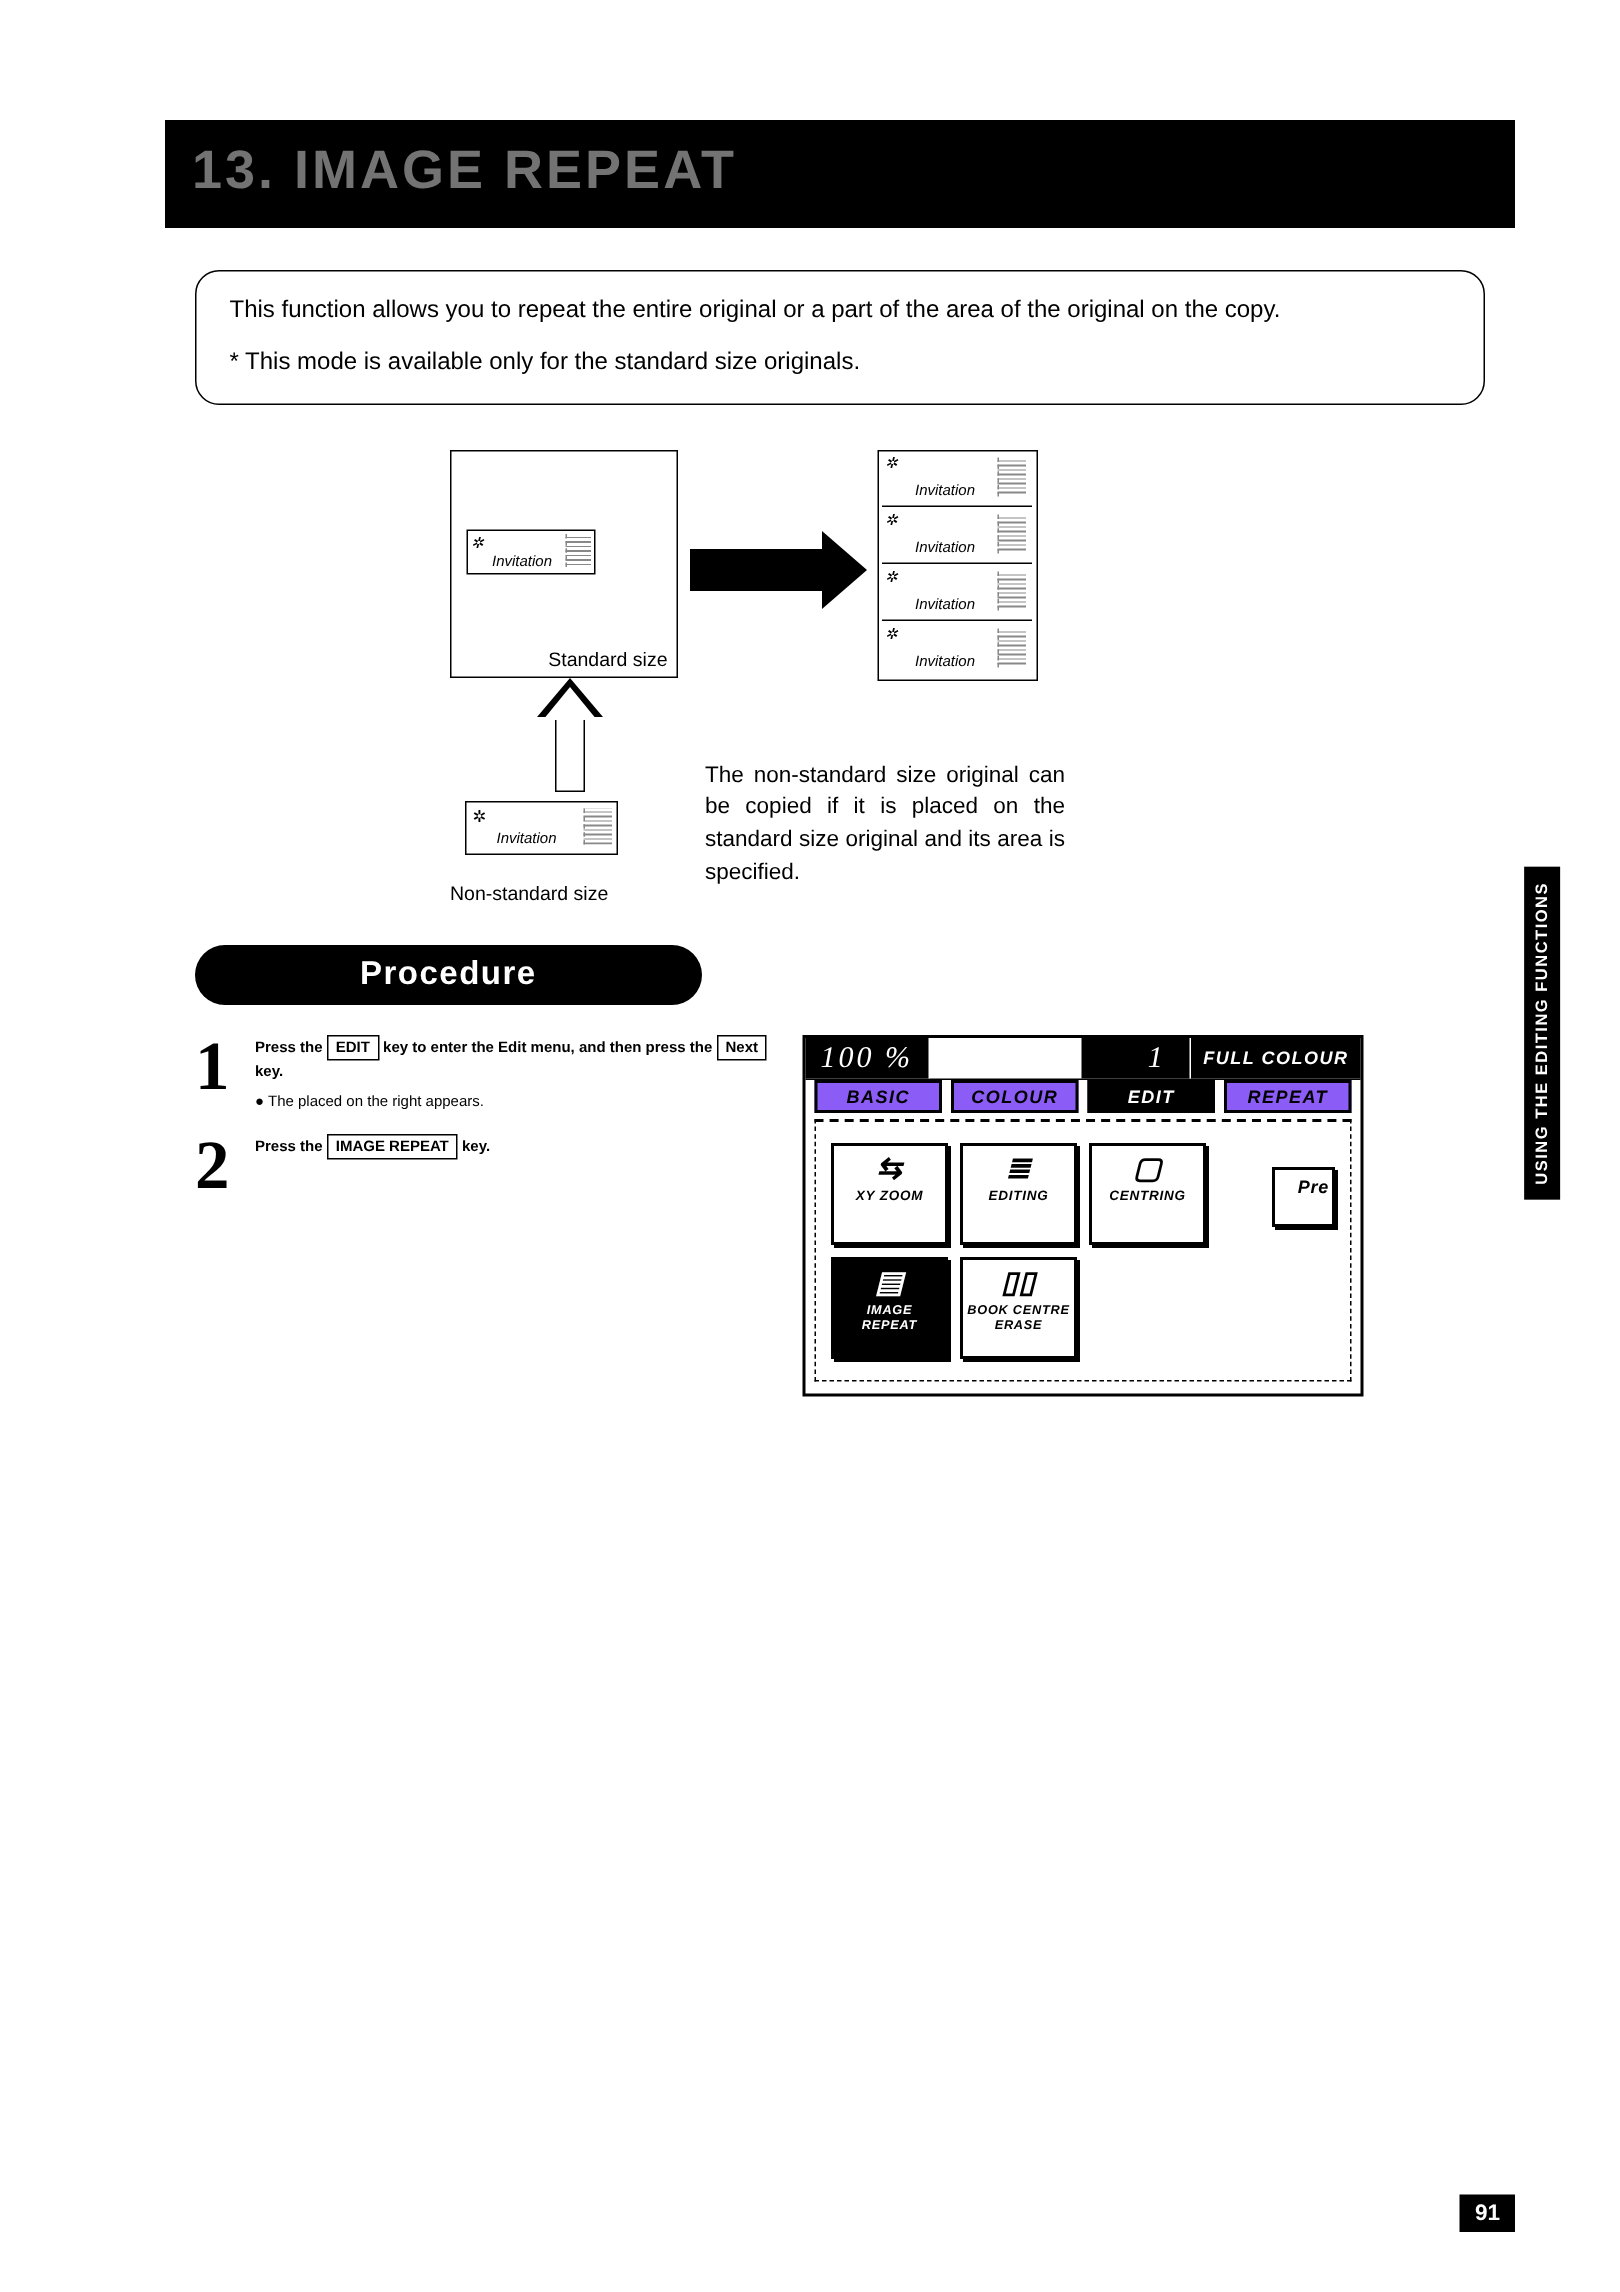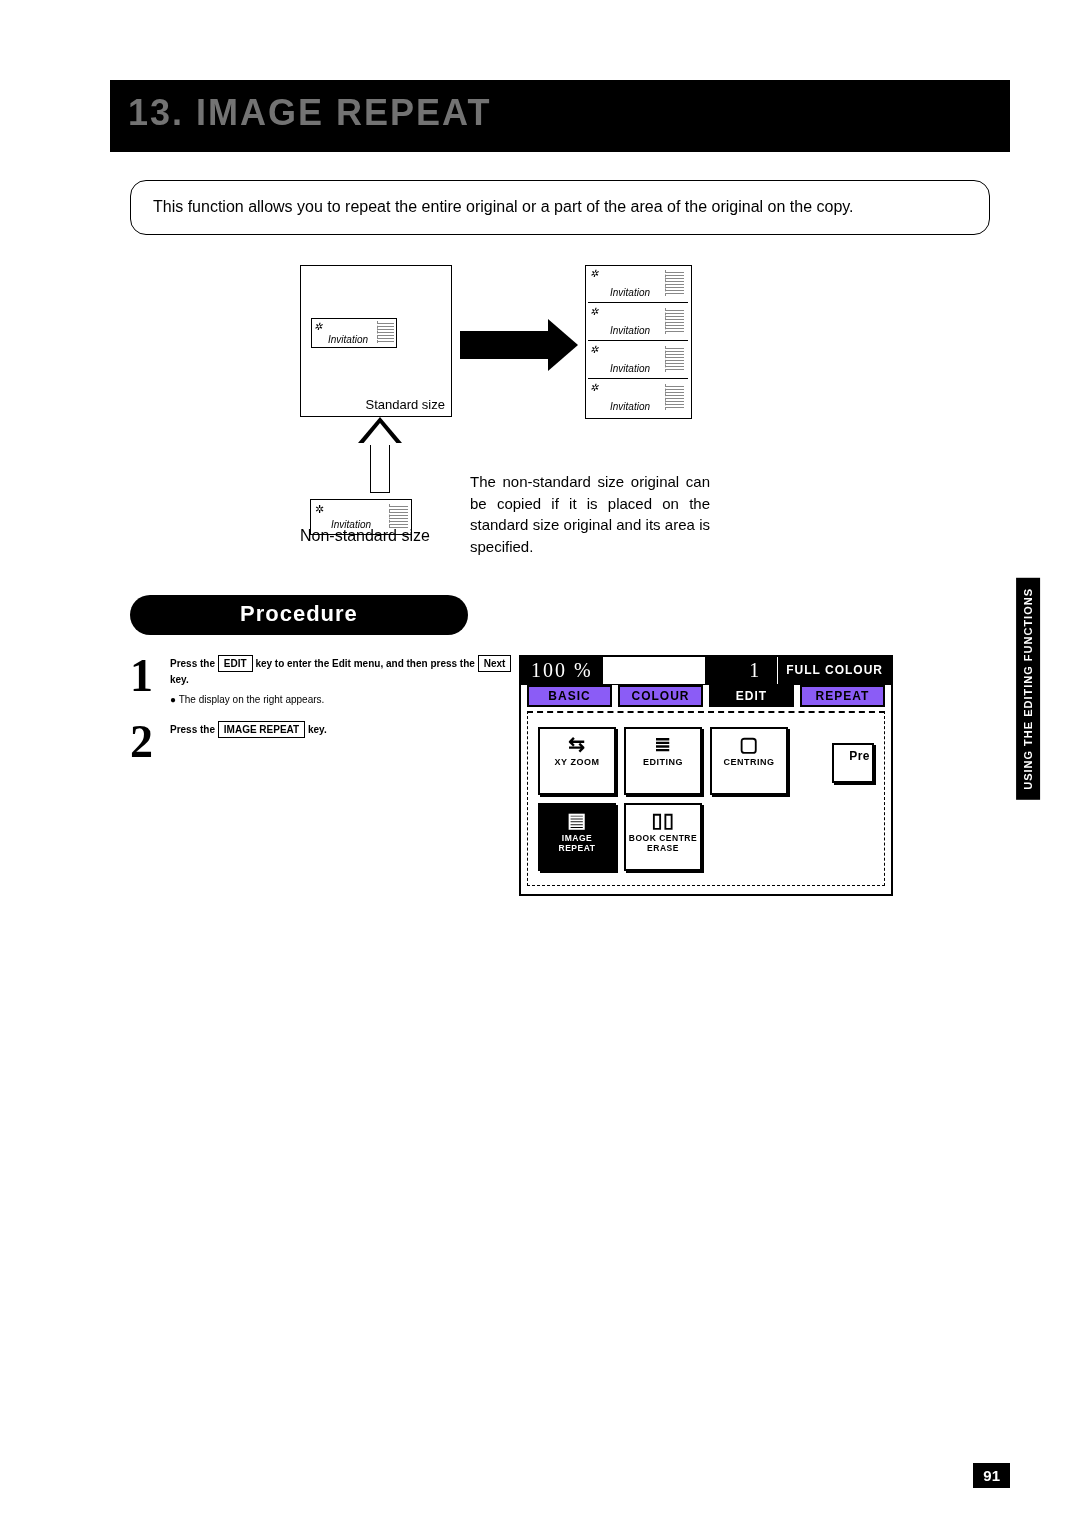--- a/index.html
+++ b/index.html
@@ -164,22 +164,22 @@
     position: absolute;
     left: 200px; top: 244px;
     width: 100px; height: 34px;
     border: 1.5px solid #000;
   }
   .nonstd .gear { position:absolute; left:4px; top:3px; font-size:11px; }
   .nonstd .lbl { position:absolute; left:20px; bottom:4px; font-style: italic; font-size:10px; }
   .nonstd .mini-hash { right: 3px; top: 4px; width:18px; height:24px; }
   .nonstd-caption {
     position: absolute;
-    left: 190px; top: 272px;
-    font-size: 16px;
+    left: 190px; top: 298px;
+    font-size: 13px;
   }
 
   .side-note {
     position: absolute;
     left: 360px; top: 216px;
     width: 240px;
     font-size: 15px;
     line-height: 1.45;
     text-align: justify;
   }
@@ -228,23 +228,24 @@
   .keybox {
     display: inline-block;
     border: 1.2px solid #000;
     padding: 0 5px;
     font-weight: 700;
   }
 
   
   .panel {
     position: absolute;
-    left: 389px; top: 0;
+    left: 405px; top: 0;
     width: 370px;
     border: 2px solid #000;
+    font-style: italic;
   }
   .panel-top {
     display: flex;
     align-items: stretch;
     border-bottom: 1px solid #000;
   }
   .panel-top .zoom {
     background: #000; color: #fff;
     font-family: "Times New Roman", serif;
     font-size: 20px;
@@ -368,20 +369,21 @@
 </head>
 <body>
 
 <div class="page">
 
   <div class="title-bar">13. IMAGE REPEAT</div>
   <div class="underline"></div>
 
   <div class="intro-box">
     <div>This function allows you to repeat the entire original or a part of the area of the original on the copy.</div>
+    <div class="intro-note">* This mode is available only for the standard size originals.</div>
   </div>
 
   <div class="diagrams">
 
     <div class="std-box">
       <div class="mini-card">
         <span class="gear">✲</span>
         <span class="lbl">Invitation</span>
         <span class="mini-hash"></span>
       </div>
@@ -434,21 +436,21 @@
     <div class="step">
       <div class="num">1</div>
       <div class="txt">
         <span>Press the</span>
         <span class="keybox">EDIT</span>
         <span>key to enter the Edit menu, and then press the</span>
         <span class="keybox">Next</span>
         <span>key.</span>
         <div class="sub">
           <span>●</span>
-          <span>The display on the right appears.</span>
+          <span>The placed on the right appears.</span>
         </div>
       </div>
     </div>
 
     <div class="step">
       <div class="num">2</div>
       <div class="txt">
         <span>Press the </span>
         <span class="keybox">IMAGE REPEAT</span>
         <span> key.</span>

